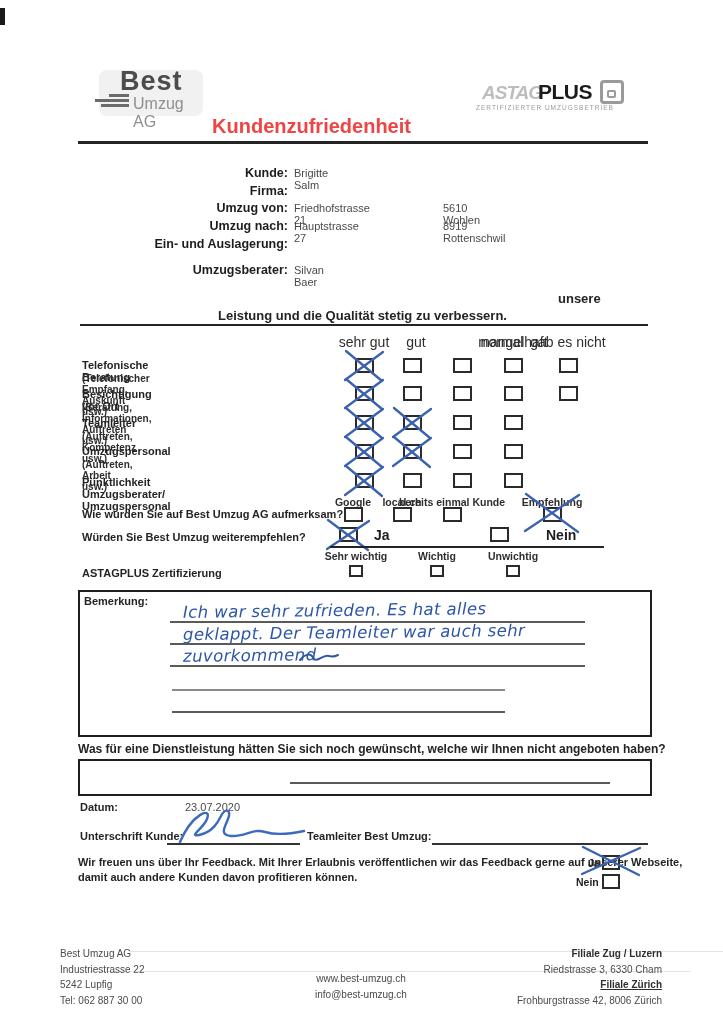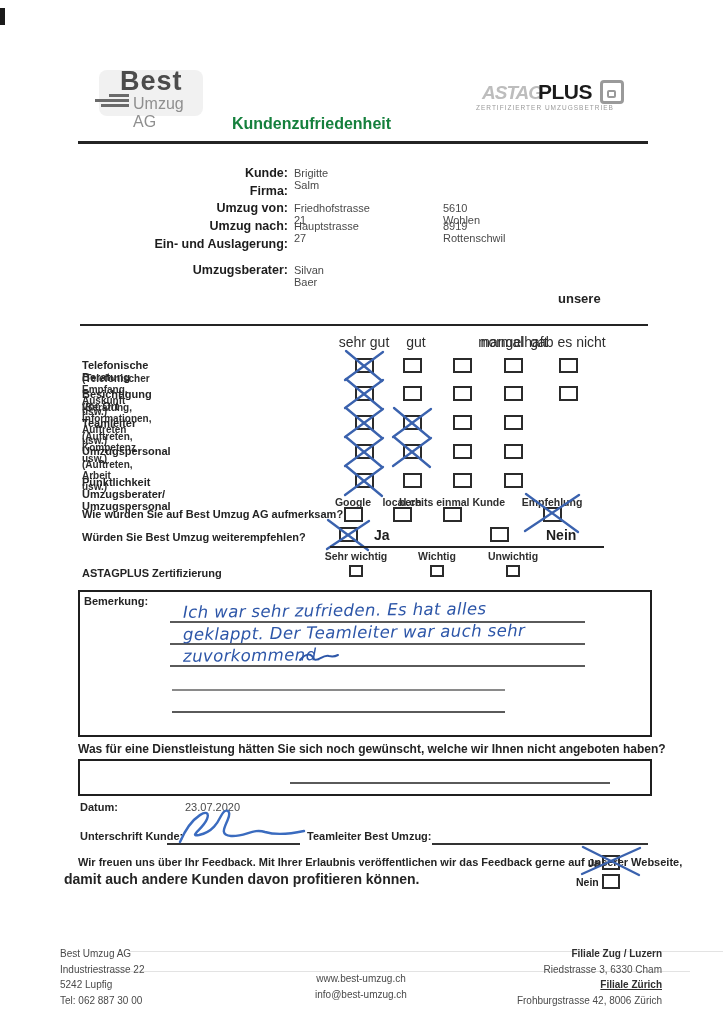--- a/index.html
+++ b/index.html
@@ -47,39 +47,40 @@
 
   <div class="abs" style="left:474px;top:80px;width:170px;height:40px;">
     <span class="b" style="position:absolute;left:8px;top:2px;font-size:19px;font-style:italic;color:#bdbdbd;letter-spacing:-1px;text-align:center;">ASTAG</span>
     <span class="b" style="position:absolute;left:64px;top:0;font-size:21px;color:#1b1b1b;letter-spacing:-.5px;">PLUS</span>
     <span style="position:absolute;left:2px;top:24px;font-size:6.5px;color:#9a9a9a;letter-spacing:1px;">ZERTIFIZIERTER UMZUGSBETRIEB</span>
     <span style="position:absolute;left:126px;top:0;width:24px;height:24px;border:3px solid #9a9a9a;border-radius:4px;box-sizing:border-box;">
       <span style="position:absolute;left:4px;top:7px;width:9px;height:8px;border:2px solid #9a9a9a;border-radius:2px;box-sizing:border-box;"></span>
     </span>
   </div>
 
-  <div class="abs b" style="left:0;top:115px;width:623px;text-align:center;font-size:16px;color:#15803d;">Kundenzufriedenheit</div>
+  <div class="abs b" style="left:0;top:115px;width:623px;text-align:center;font-size:20px;color:#ef4444;">Kundenzufriedenheit</div>
   <div class="line" style="left:78px;top:141px;width:570px;height:2.5px;"></div>
 
   <div id="fields" class="abs" style="left:0;top:0;">
       <div class="fieldlabel" style="top: 166px;">Kunde:</div>
       <div class="fieldvalue" style="position: absolute; left: 294px; top: 167px;">Brigitte Salm</div>
       <div class="fieldlabel" style="top: 184px;">Firma:</div>
       <div class="fieldlabel" style="top: 201px;">Umzug von:</div>
       <div class="fieldvalue" style="position: absolute; left: 294px; top: 202px;">Friedhofstrasse 21</div>
       <div class="fieldvalue" style="position: absolute; left: 443px; top: 202px;">5610 Wohlen</div>
       <div class="fieldlabel" style="top: 219px;">Umzug nach:</div>
       <div class="fieldvalue" style="position: absolute; left: 294px; top: 220px;">Hauptstrasse 27</div>
       <div class="fieldvalue" style="position: absolute; left: 443px; top: 220px;">8919 Rottenschwil</div>
       <div class="fieldlabel" style="top: 237px;">Ein- und Auslagerung:</div>
       <div class="fieldlabel" style="top: 263px;">Umzugsberater:</div>
       <div class="fieldvalue" style="position: absolute; left: 294px; top: 264px;">Silvan Baer</div>
     </div>
 
   <div class="abs b" style="left:558px;top:291px;font-size:13px;">unsere</div>
+  <div class="abs b" style="left:85px;top:308px;width:555px;text-align:center;font-size:13px;">Leistung und die Qualität stetig zu verbessern.</div>
   <div class="line" style="left:80px;top:324px;width:568px;height:2px;"></div>
 
   <div id="ratings" class="abs" style="left:0;top:0;">
       <div class="colhead" style="left: 322px; top: 334px; width: 84px;">sehr gut</div>
       <div class="colhead" style="left: 370px; top: 334px; width: 92px;">gut</div>
       <div class="colhead" style="left: 420px; top: 334px; width: 84px; padding-left: 40px;">normal</div>
       <div class="colhead" style="left: 471px; top: 334px; width: 84px;">mangelhaft</div>
       <div class="colhead" style="left: 526px; top: 334px; width: 84px;">gab es nicht</div>
       <div class="rowlabel" style="left: 82px; top: 359px;">Telefonische Beratung</div>
       <div class="rowsub" style="left: 82px; top: 372.5px;">(Telefonischer Empfang, Auskunft usw.)</div>
@@ -205,21 +206,21 @@
   <div class="abs fieldvalue" style="left:185px;top:801px;">23.07.2020</div>
   <div class="abs b" style="left:80px;top:830px;font-size:11px;">Unterschrift Kunde:</div>
   <div class="ruled" style="left:167px;top:843px;width:133px;background:#333;"></div>
   <svg class="pen" style="left:168px;top:806px;" width="142" height="40" viewBox="0 0 142 40">
     <path d="M12 36 C 24 8, 44 0, 39 13 C 35 23, 20 31, 31 29 C 45 26, 50 16, 53 10 C 57 2, 64 3, 60 13 C 57 21, 51 29, 63 30 C 77 31, 85 22, 97 26 C 107 29, 122 28, 136 25" stroke="#3a6bbf" stroke-width="2.4" fill="none" stroke-linecap="round"></path>
   </svg>
   <div class="abs b" style="left:307px;top:830px;font-size:11px;">Teamleiter Best Umzug:</div>
   <div class="ruled" style="left:432px;top:843px;width:216px;background:#333;"></div>
 
   <div class="abs b" style="left:78px;top:856px;font-size:11px;">Wir freuen uns über Ihr Feedback. Mit Ihrer Erlaubnis veröffentlichen wir das Feedback gerne auf unserer Webseite,</div>
-  <div class="abs b" style="left:64px;top:871px;font-size:14px;">damit auch andere Kunden davon profitieren können.</div>
+  <div class="abs b" style="left:78px;top:871px;font-size:11px;">damit auch andere Kunden davon profitieren können.</div>
   <div class="abs b" style="left:588px;top:857px;font-size:10.5px;">Ja</div>
   <div class="abs b" style="left:576px;top:876px;font-size:10.5px;">Nein</div>
   <div id="consent-boxes" class="abs" style="left:0;top:0;">
       <span class="cb" style="position: absolute; left: 602px; top: 854.5px; width: 18px; height: 15px;"></span>
       <svg class="pen" width="62" height="32" viewBox="0 0 62 32" style="left: 580px; top: 845px;">
         <path d="M2 29 L60 3" stroke="#3a62ae" stroke-width="2.3" fill="none" stroke-linecap="round"></path>
         <path d="M3 2 L59 30" stroke="#3a62ae" stroke-width="2.3" fill="none" stroke-linecap="round"></path>
       </svg>
       <span class="cb" style="position: absolute; left: 602px; top: 873.5px; width: 18px; height: 15px;"></span>
     </div>

